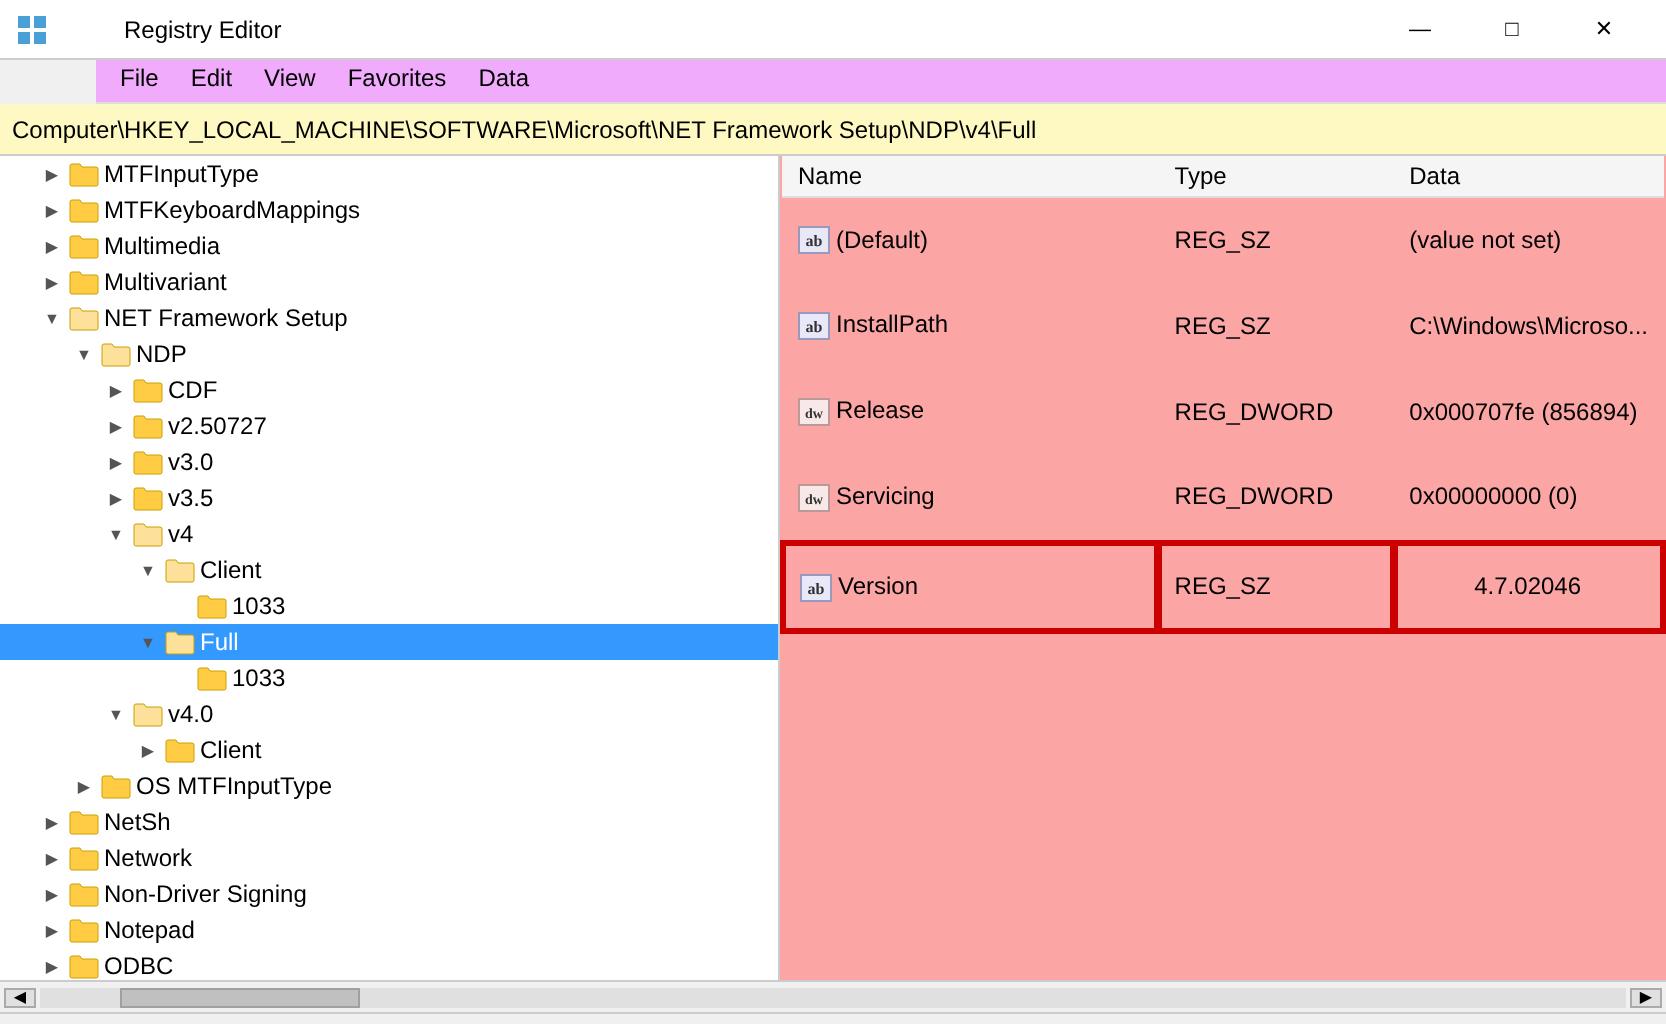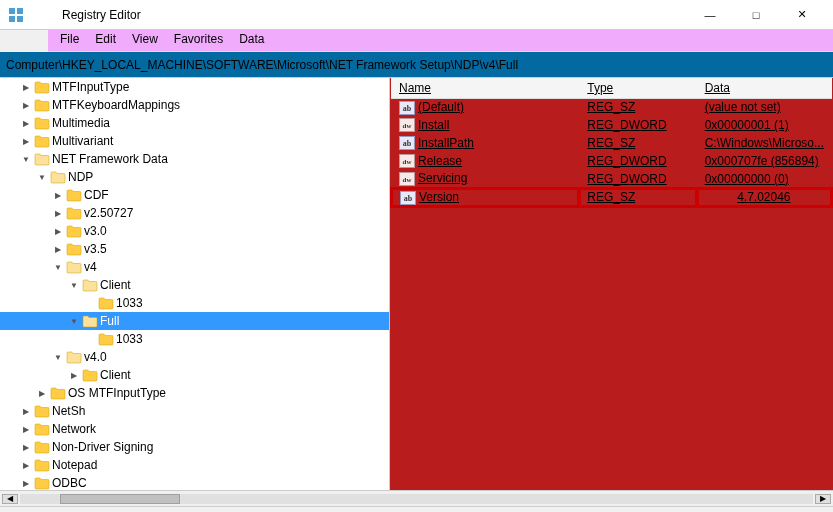--- a/index.html
+++ b/index.html
@@ -38,21 +38,21 @@
       margin-left: 48px;
     }
     .menu-item {
       padding: 2px 8px;
       cursor: pointer;
       font-size: 12px;
     }
 
     
     #addressbar {
-      background: #0369a1;
+      background: #fef9c3;
       height: 26px;
       display: flex;
       align-items: center;
       border-bottom: 1px solid #ccc;
       padding: 0 6px;
     }
     #addressbar .addr-label { font-size: 12px; flex: 1; }
 
     
     #main {
@@ -90,43 +90,42 @@
       display: inline-flex; align-items: center; justify-content: center;
       font-size: 9px; color: #555; flex-shrink: 0;
     }
     .tree-label { font-size: 12px; }
 
     
     #rightpane {
       flex: 1;
       overflow-y: auto;
       overflow-x: auto;
-      background: #b91c1c;
-      text-decoration: underline;
+      background: #fca5a5;
     }
 
     #rightpane::-webkit-scrollbar { width: 10px; height: 10px; }
     #rightpane::-webkit-scrollbar-track { background: #f0f0f0; }
     #rightpane::-webkit-scrollbar-thumb { background: #c0c0c0; border: 1px solid #a0a0a0; }
 
     
     #reg-table { width: 100%; border-collapse: collapse; }
     #reg-table thead tr { background: #f5f5f5; }
     #reg-table th {
       text-align: left;
       padding: 2px 8px;
       font-weight: normal;
       font-size: 12px;
       border-bottom: 1px solid #ddd;
       cursor: pointer;
       white-space: nowrap;
       height: 20px;
     }
     #reg-table td {
-      padding: 1px 8px;
+      padding: 14px 8px;
       font-size: 12px;
       height: 18px;
       white-space: nowrap;
     }
     #reg-table tr.highlighted td {
       outline: 2px solid #cc0000;
       outline-offset: -2px;
     }
 
     
@@ -244,21 +243,21 @@
         <span><svg width="16" height="14" viewBox="0 0 16 14" style="vertical-align:middle;margin-right:2px">
     <path d="M1 3 Q1 2 2 2 L6 2 L7 3.5 L14 3.5 Q15 3.5 15 4.5 L15 12 Q15 13 14 13 L2 13 Q1 13 1 12 Z" fill="#ffcc44" stroke="#c8a000" stroke-width="0.5"></path>
   </svg></span>
         <span class="tree-label">Multivariant</span>
       </div>
       <div class="tree-item indent-1">
         <span class="tree-expander" style="color: rgb(85, 85, 85); font-size: 8px;">▼</span>
         <span><svg width="16" height="14" viewBox="0 0 16 14" style="vertical-align:middle;margin-right:2px">
     <path d="M1 3 Q1 2 2 2 L6 2 L7 3.5 L14 3.5 Q15 3.5 15 4.5 L15 12 Q15 13 14 13 L2 13 Q1 13 1 12 Z" fill="#fde09a" stroke="#c8a000" stroke-width="0.5"></path>
   </svg></span>
-        <span class="tree-label">NET Framework Data</span>
+        <span class="tree-label">NET Framework Setup</span>
       </div>
       <div class="tree-item indent-2">
         <span class="tree-expander" style="color: rgb(85, 85, 85); font-size: 8px;">▼</span>
         <span><svg width="16" height="14" viewBox="0 0 16 14" style="vertical-align:middle;margin-right:2px">
     <path d="M1 3 Q1 2 2 2 L6 2 L7 3.5 L14 3.5 Q15 3.5 15 4.5 L15 12 Q15 13 14 13 L2 13 Q1 13 1 12 Z" fill="#fde09a" stroke="#c8a000" stroke-width="0.5"></path>
   </svg></span>
         <span class="tree-label">NDP</span>
       </div>
       <div class="tree-item indent-3">
         <span class="tree-expander" style="color: rgb(85, 85, 85); font-size: 8px;">▶</span>
@@ -388,25 +387,20 @@
           <th style="width:200px">Name</th>
           <th style="width:120px">Type</th>
           <th>Data</th>
         </tr>
       </thead>
       <tbody id="reg-tbody">
       <tr>
             <td><span style="display:inline-block;width:16px;height:14px;background:#e8e8f8;border:1px solid #9999bb;font-size:8px;font-weight:bold;text-align:center;line-height:14px;margin-right:3px;font-family:serif;color:#333;vertical-align:middle">ab</span>(Default)</td>
             <td>REG_SZ</td>
             <td>(value not set)</td>
-          </tr>
-          <tr>
-            <td><span style="display:inline-block;width:16px;height:14px;background:#f8e8e8;border:1px solid #bb9999;font-size:7px;font-weight:bold;text-align:center;line-height:14px;margin-right:3px;font-family:serif;color:#333;vertical-align:middle">dw</span>Install</td>
-            <td>REG_DWORD</td>
-            <td>0x00000001 (1)</td>
           </tr>
           <tr>
             <td><span style="display:inline-block;width:16px;height:14px;background:#e8e8f8;border:1px solid #9999bb;font-size:8px;font-weight:bold;text-align:center;line-height:14px;margin-right:3px;font-family:serif;color:#333;vertical-align:middle">ab</span>InstallPath</td>
             <td>REG_SZ</td>
             <td>C:\Windows\Microso...</td>
           </tr>
           <tr>
             <td><span style="display:inline-block;width:16px;height:14px;background:#f8e8e8;border:1px solid #bb9999;font-size:7px;font-weight:bold;text-align:center;line-height:14px;margin-right:3px;font-family:serif;color:#333;vertical-align:middle">dw</span>Release</td>
             <td>REG_DWORD</td>
             <td>0x000707fe (856894)</td>

